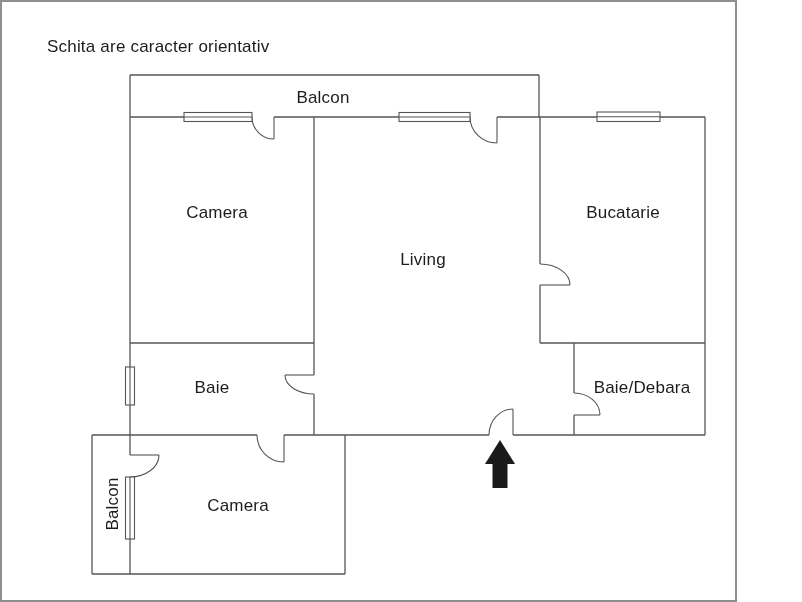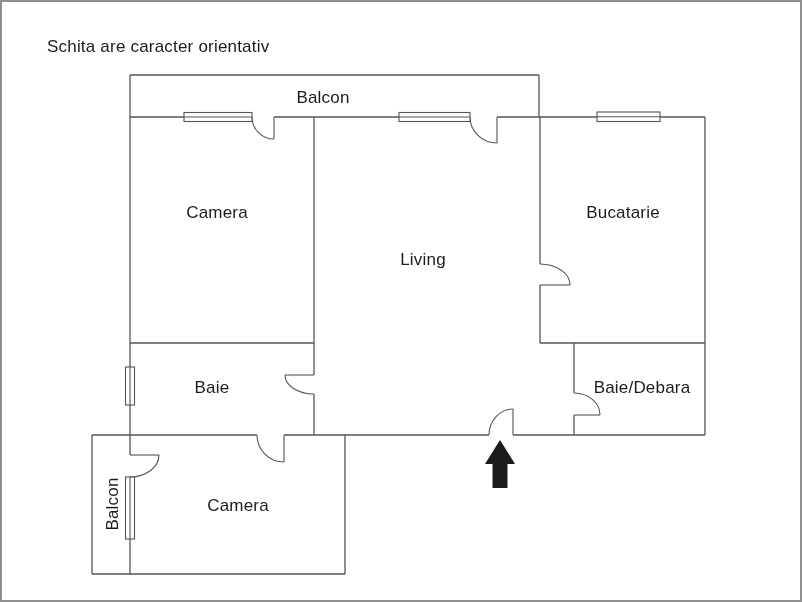--- a/index.html
+++ b/index.html
@@ -3,21 +3,21 @@
 <meta charset="utf-8">
 <style>
   html, body {
     margin: 0;
     padding: 0;
     background: #ffffff;
     font-family: "Liberation Sans", sans-serif;
   }
   .page {
     position: relative;
-    width: 802px;
+    width: 737px;
     height: 602px;
     box-sizing: border-box;
     border: 2px solid #8f8f8f;
     background: #ffffff;
     overflow: hidden;
   }
   .plan-svg {
     position: absolute;
     left: 0;
     top: 0;

